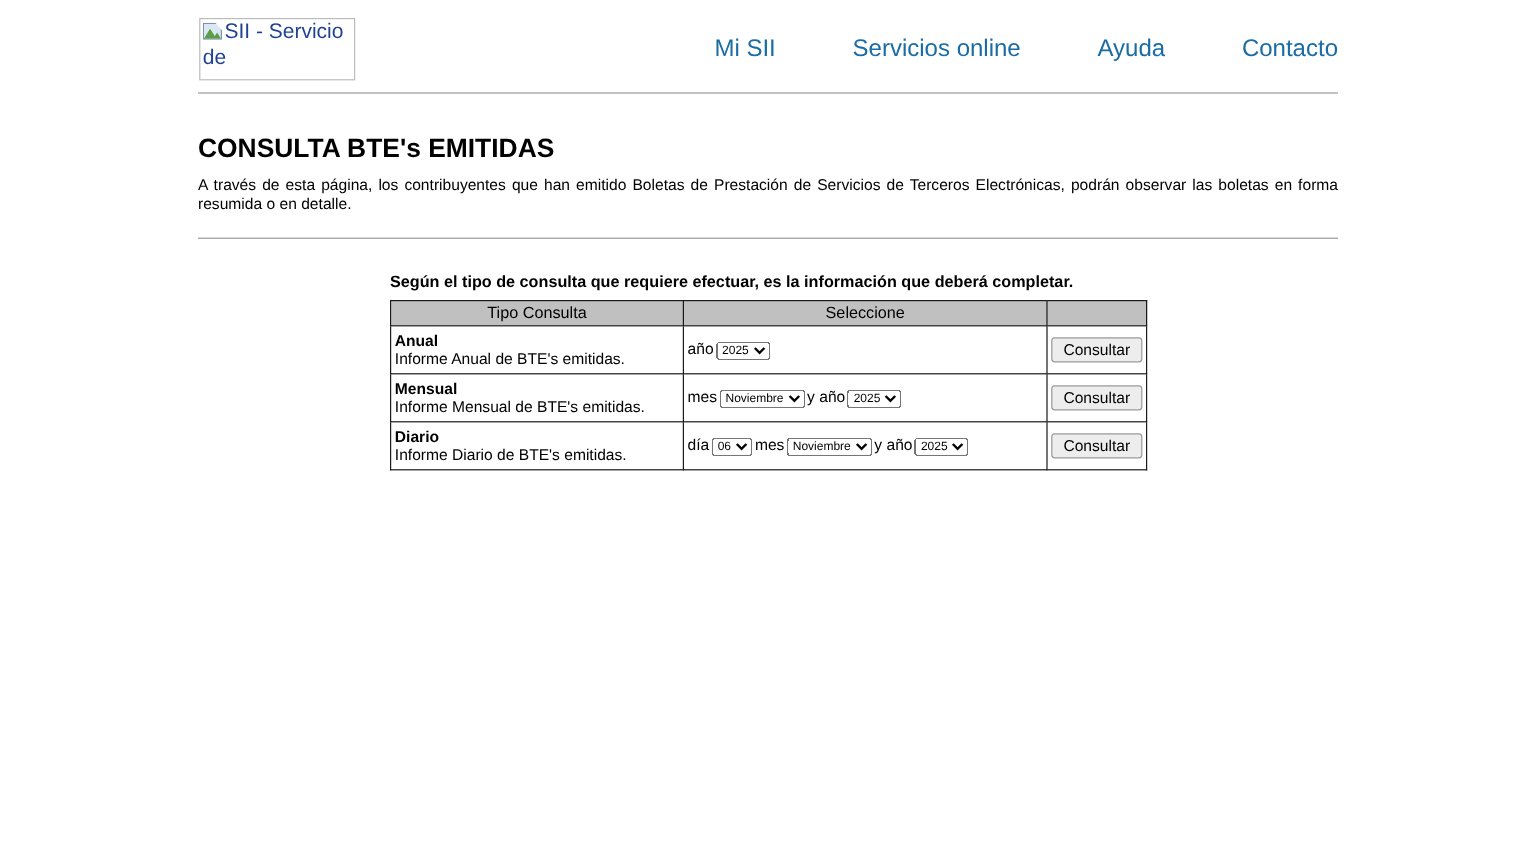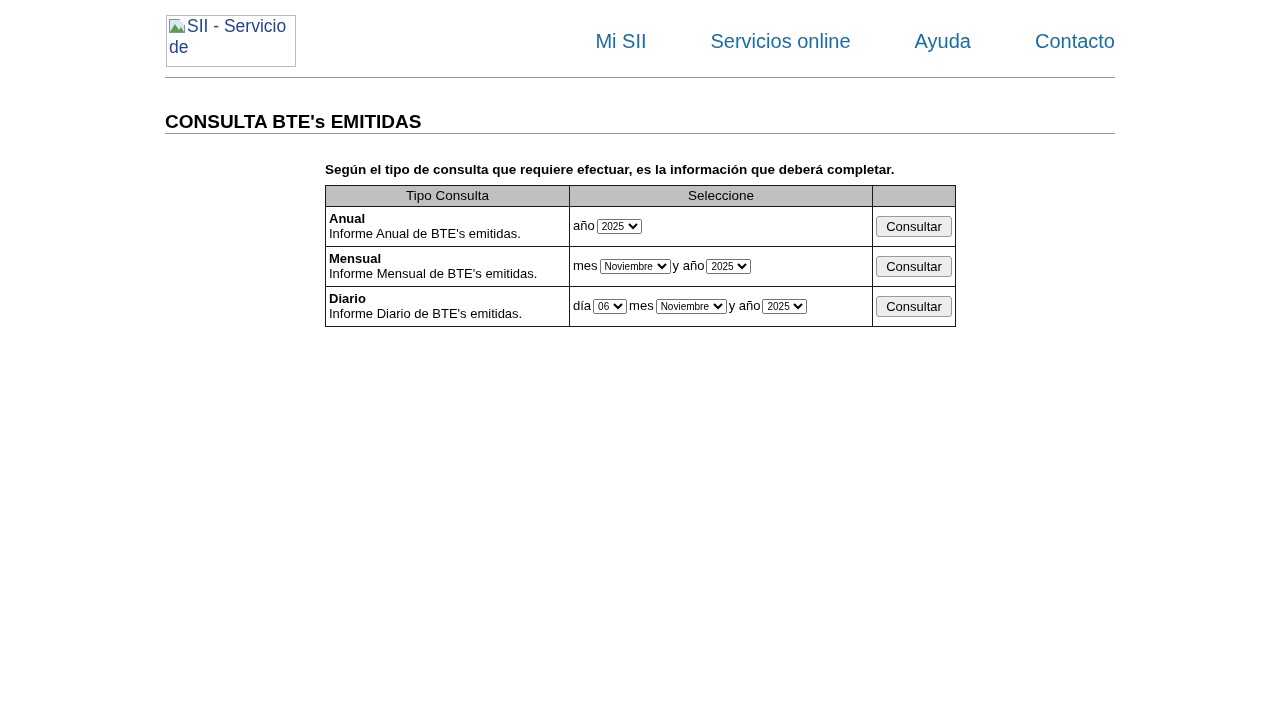--- a/index.html
+++ b/index.html
@@ -63,21 +63,21 @@
   .nav a { color: #1a6ca5; text-decoration: none; }
 
   hr.rule {
     border: none;
     border-top: 1px solid #9a9a9a;
     margin: 0;
   }
 
   
   .page-title {
-    font-size: 19px;
+    font-size: 22px;
     font-weight: bold;
     margin: 33px 0 0;
   }
   .desc {
     font-size: 13px;
     line-height: 15.5px;
     text-align: justify;
     margin: 9px 0 21px;
   }
 
@@ -147,20 +147,21 @@
       <a href="#">Mi SII</a>
       <a href="#">Servicios online</a>
       <a href="#">Ayuda</a>
       <a href="#">Contacto</a>
     </nav>
   </div>
 
   <hr class="rule">
 
   <h1 class="page-title">CONSULTA BTE's EMITIDAS</h1>
+  <p class="desc">A través de esta página, los contribuyentes que han emitido Boletas de Prestación de Servicios de Terceros Electrónicas, podrán observar las boletas en forma resumida o en detalle.</p>
 
   <hr class="rule">
 
   <div class="consulta">
     <p class="intro">Según el tipo de consulta que requiere efectuar, es la información que deberá completar.</p>
 
     <table class="consulta-table">
       <colgroup>
           <col style="width:244px">
           <col style="width:303px">

